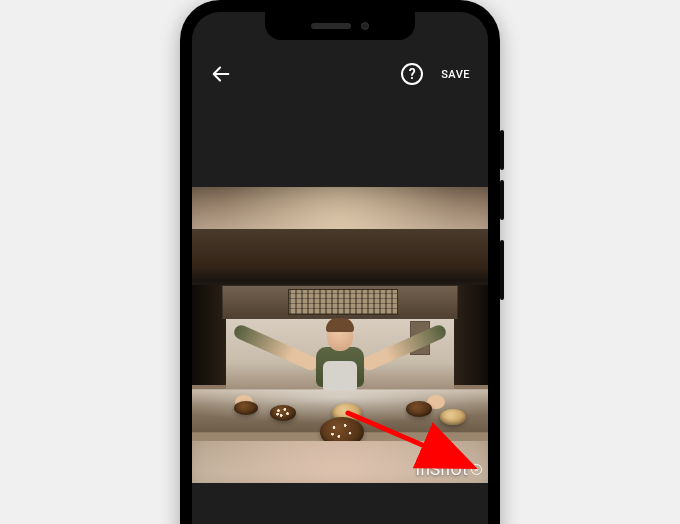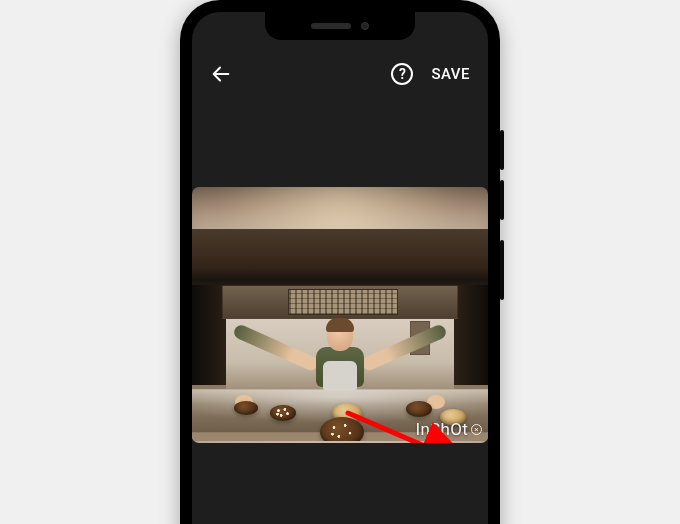--- a/index.html
+++ b/index.html
@@ -76,33 +76,32 @@
   .help-icon {
     width: 22px; height: 22px;
     border: 2px solid #fff;
     border-radius: 50%;
     display: flex; align-items: center; justify-content: center;
     font-size: 14px; font-weight: 600;
     margin-right: 18px;
   }
   .save-btn {
     color: #fff;
-    font-size: 15px;
+    font-size: 11px;
     font-weight: 500;
     letter-spacing: 0.5px;
     text-align: right;
   }
   .canvas-area {
     position: absolute;
     top: 175px;
     left: 0;
     width: 100%;
-    height: 256px;
+    height: 296px;
     overflow: hidden;
-    border-radius: 7px;
   }
   .blur-bg {
     position: absolute;
     inset: -20px;
     background:
       radial-gradient(ellipse 180px 140px at 50% 15%, rgba(255,235,200,0.6), transparent 70%),
       radial-gradient(ellipse 200px 160px at 50% 92%, rgba(230,200,180,0.85), transparent 75%),
       linear-gradient(180deg, #3a2e22 0%, #a08770 12%, #c9b8a5 25%, #6b5a48 40%, #7a6855 60%, #b8a590 80%, #cdbca8 100%);
     filter: blur(14px);
   }

